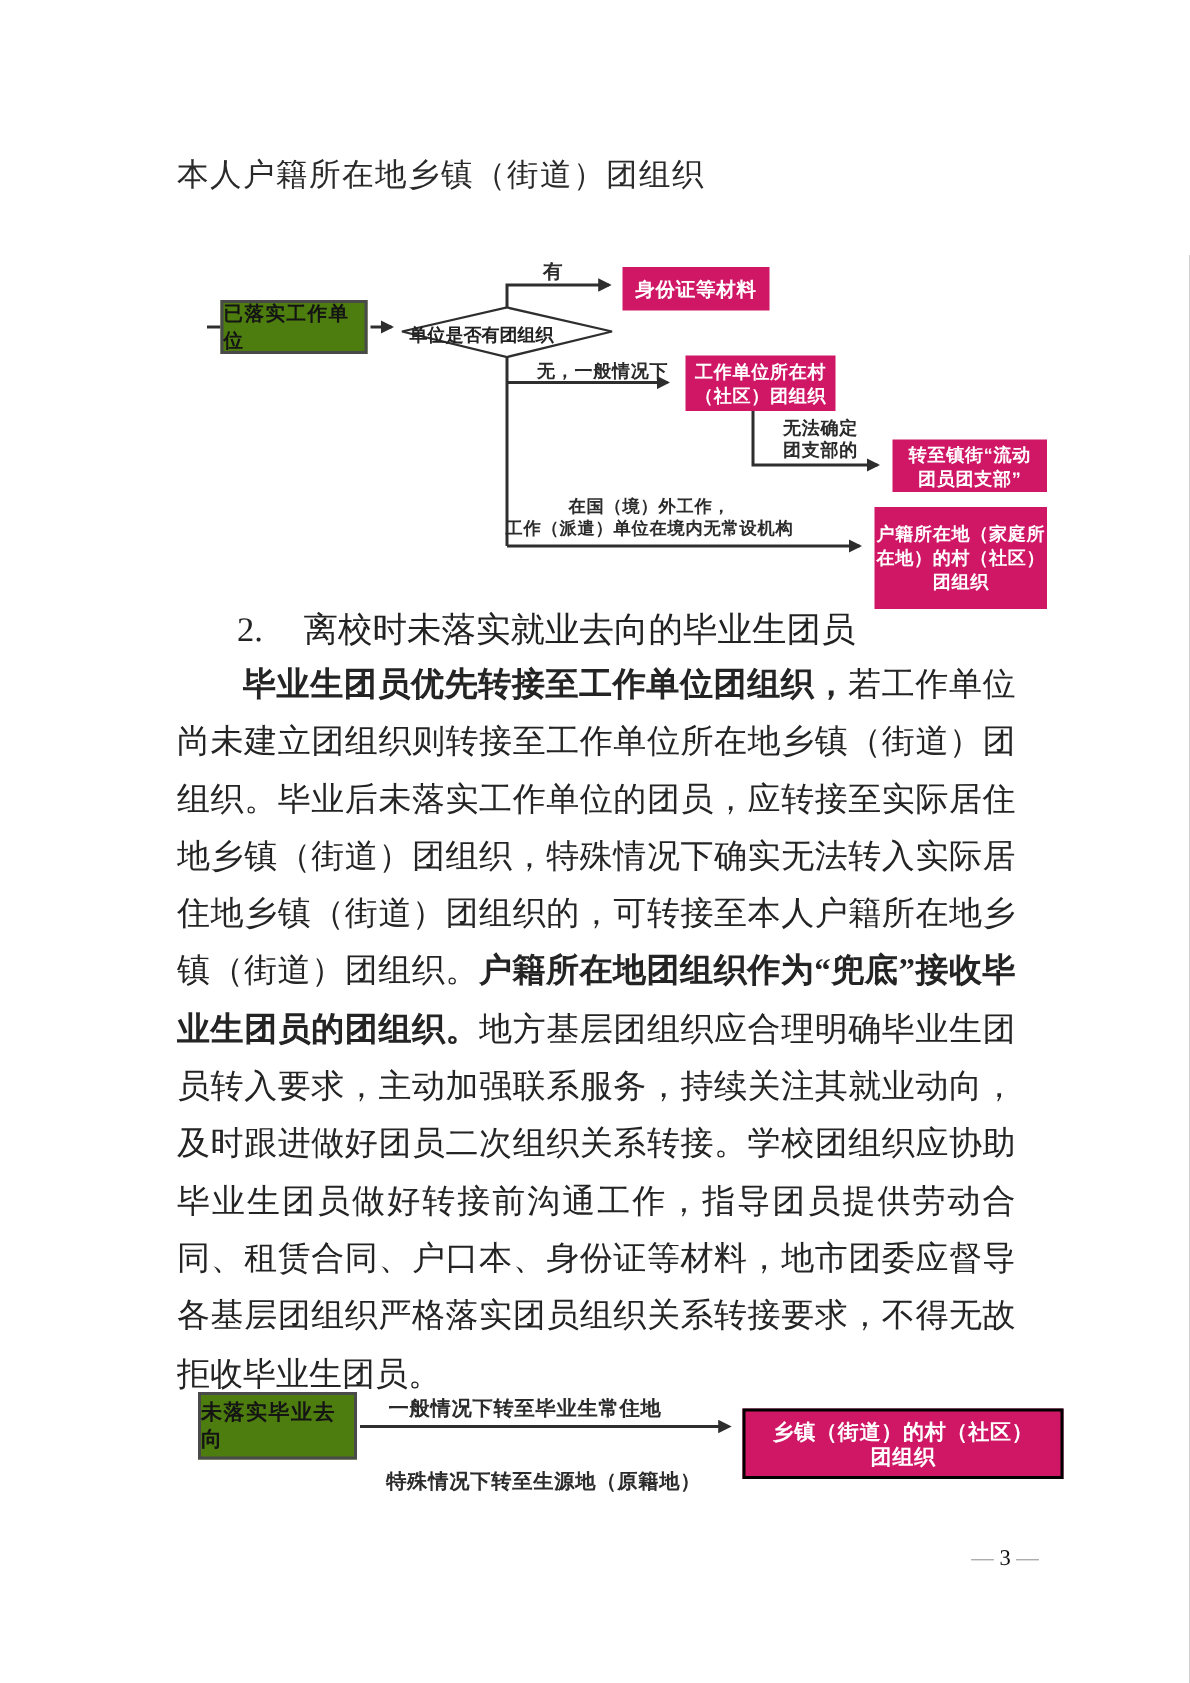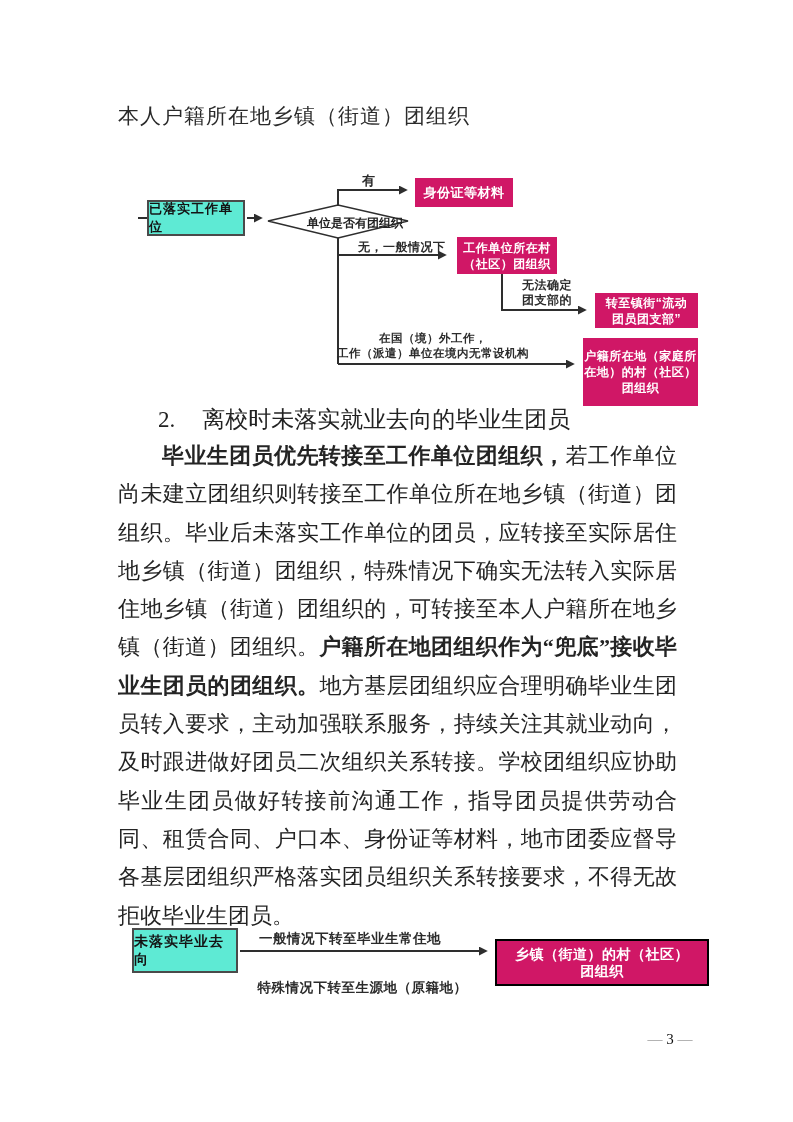--- a/index.html
+++ b/index.html
@@ -30,21 +30,21 @@
     text-align:justify;text-justify:inter-ideograph;
     text-indent:44px;color:#242424;
   }
   .prose .b{font-weight:700;}
   
   .flow-font{
     font-family:"Liberation Sans","DejaVu Sans",sans-serif;
     font-weight:700;
   }
   .gbox{
-    background:#5eead4;border:2px solid #4a4a4a;color:#141414;
+    background:#4d7c0f;border:2px solid #4a4a4a;color:#141414;
     display:flex;align-items:center;justify-content:center;
     box-sizing:border-box;font-size:13px;letter-spacing:1px;
   }
   .pbox{
     background:#d01766;color:#ffffff;
     display:flex;align-items:center;justify-content:center;
     box-sizing:border-box;text-align:center;
     white-space:pre-line;font-size:12px;line-height:16px;letter-spacing:0.5px;
   }
   .flabel{
@@ -89,21 +89,21 @@
       <path d="M338,364 H573" marker-end="url(#ah)"></path>
 
       <path d="M240,951 H486" marker-end="url(#ah)"></path>
     </g>
 
     <polygon points="268,221 338,205 408,221 338,238" fill="#ffffff" stroke="#2e2e2e" stroke-width="1.5"></polygon>
   </svg>
 
   <div class="abs gbox flow-font" style="left:147px;top:200px;width:98px;height:36px;">已落实工作单位</div>
 
-  <div class="abs flow-font" style="left:273px;top:215px;width:130px;text-align:right;font-size:12px;color:#222;">单位是否有团组织</div>
+  <div class="abs flow-font" style="left:273px;top:215px;width:130px;text-align:left;font-size:12px;color:#222;">单位是否有团组织</div>
 
   <div class="abs flabel flow-font" style="left:362px;top:173px;font-size:13px;">有</div>
 
   <div class="abs pbox flow-font" style="left:415px;top:178px;width:98px;height:29px;font-size:13px;">身份证等材料</div>
 
   <div class="abs flabel flow-font" style="left:358px;top:240px;">无，一般情况下</div>
 
   <div class="abs pbox flow-font" style="left:457px;top:237px;width:100px;height:37px;">工作单位所在村
 （社区）团组织</div>
 

